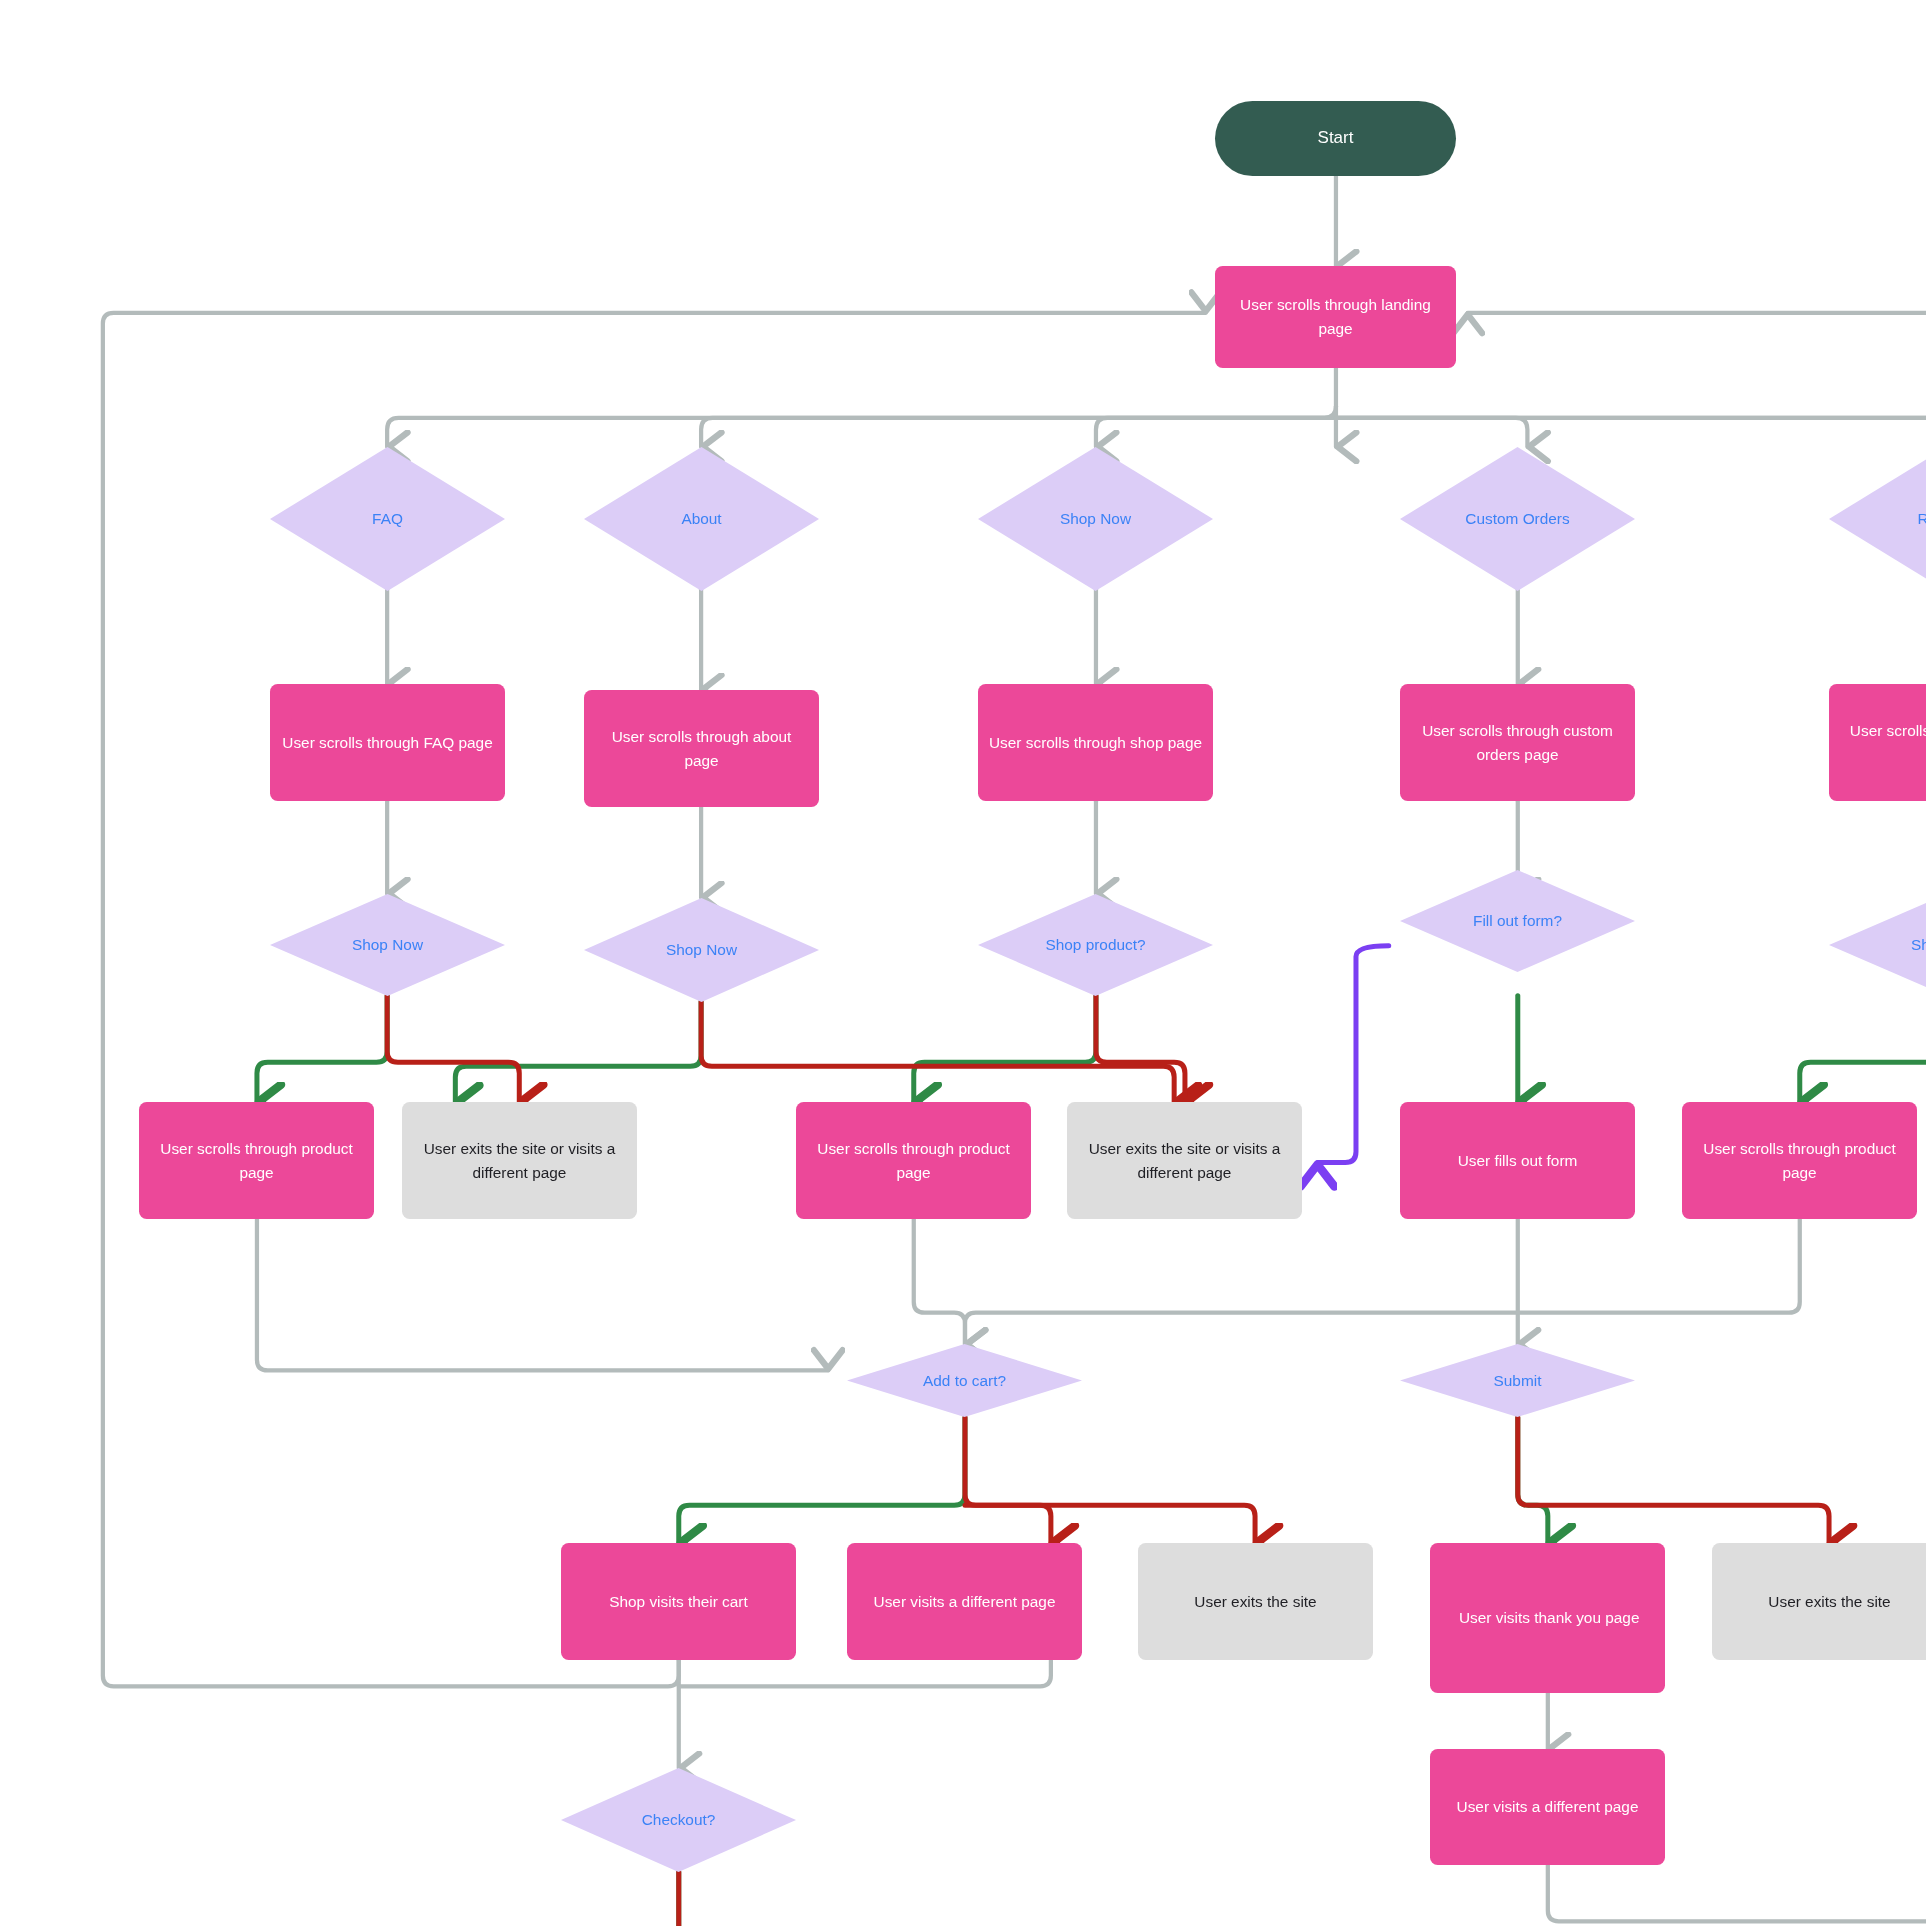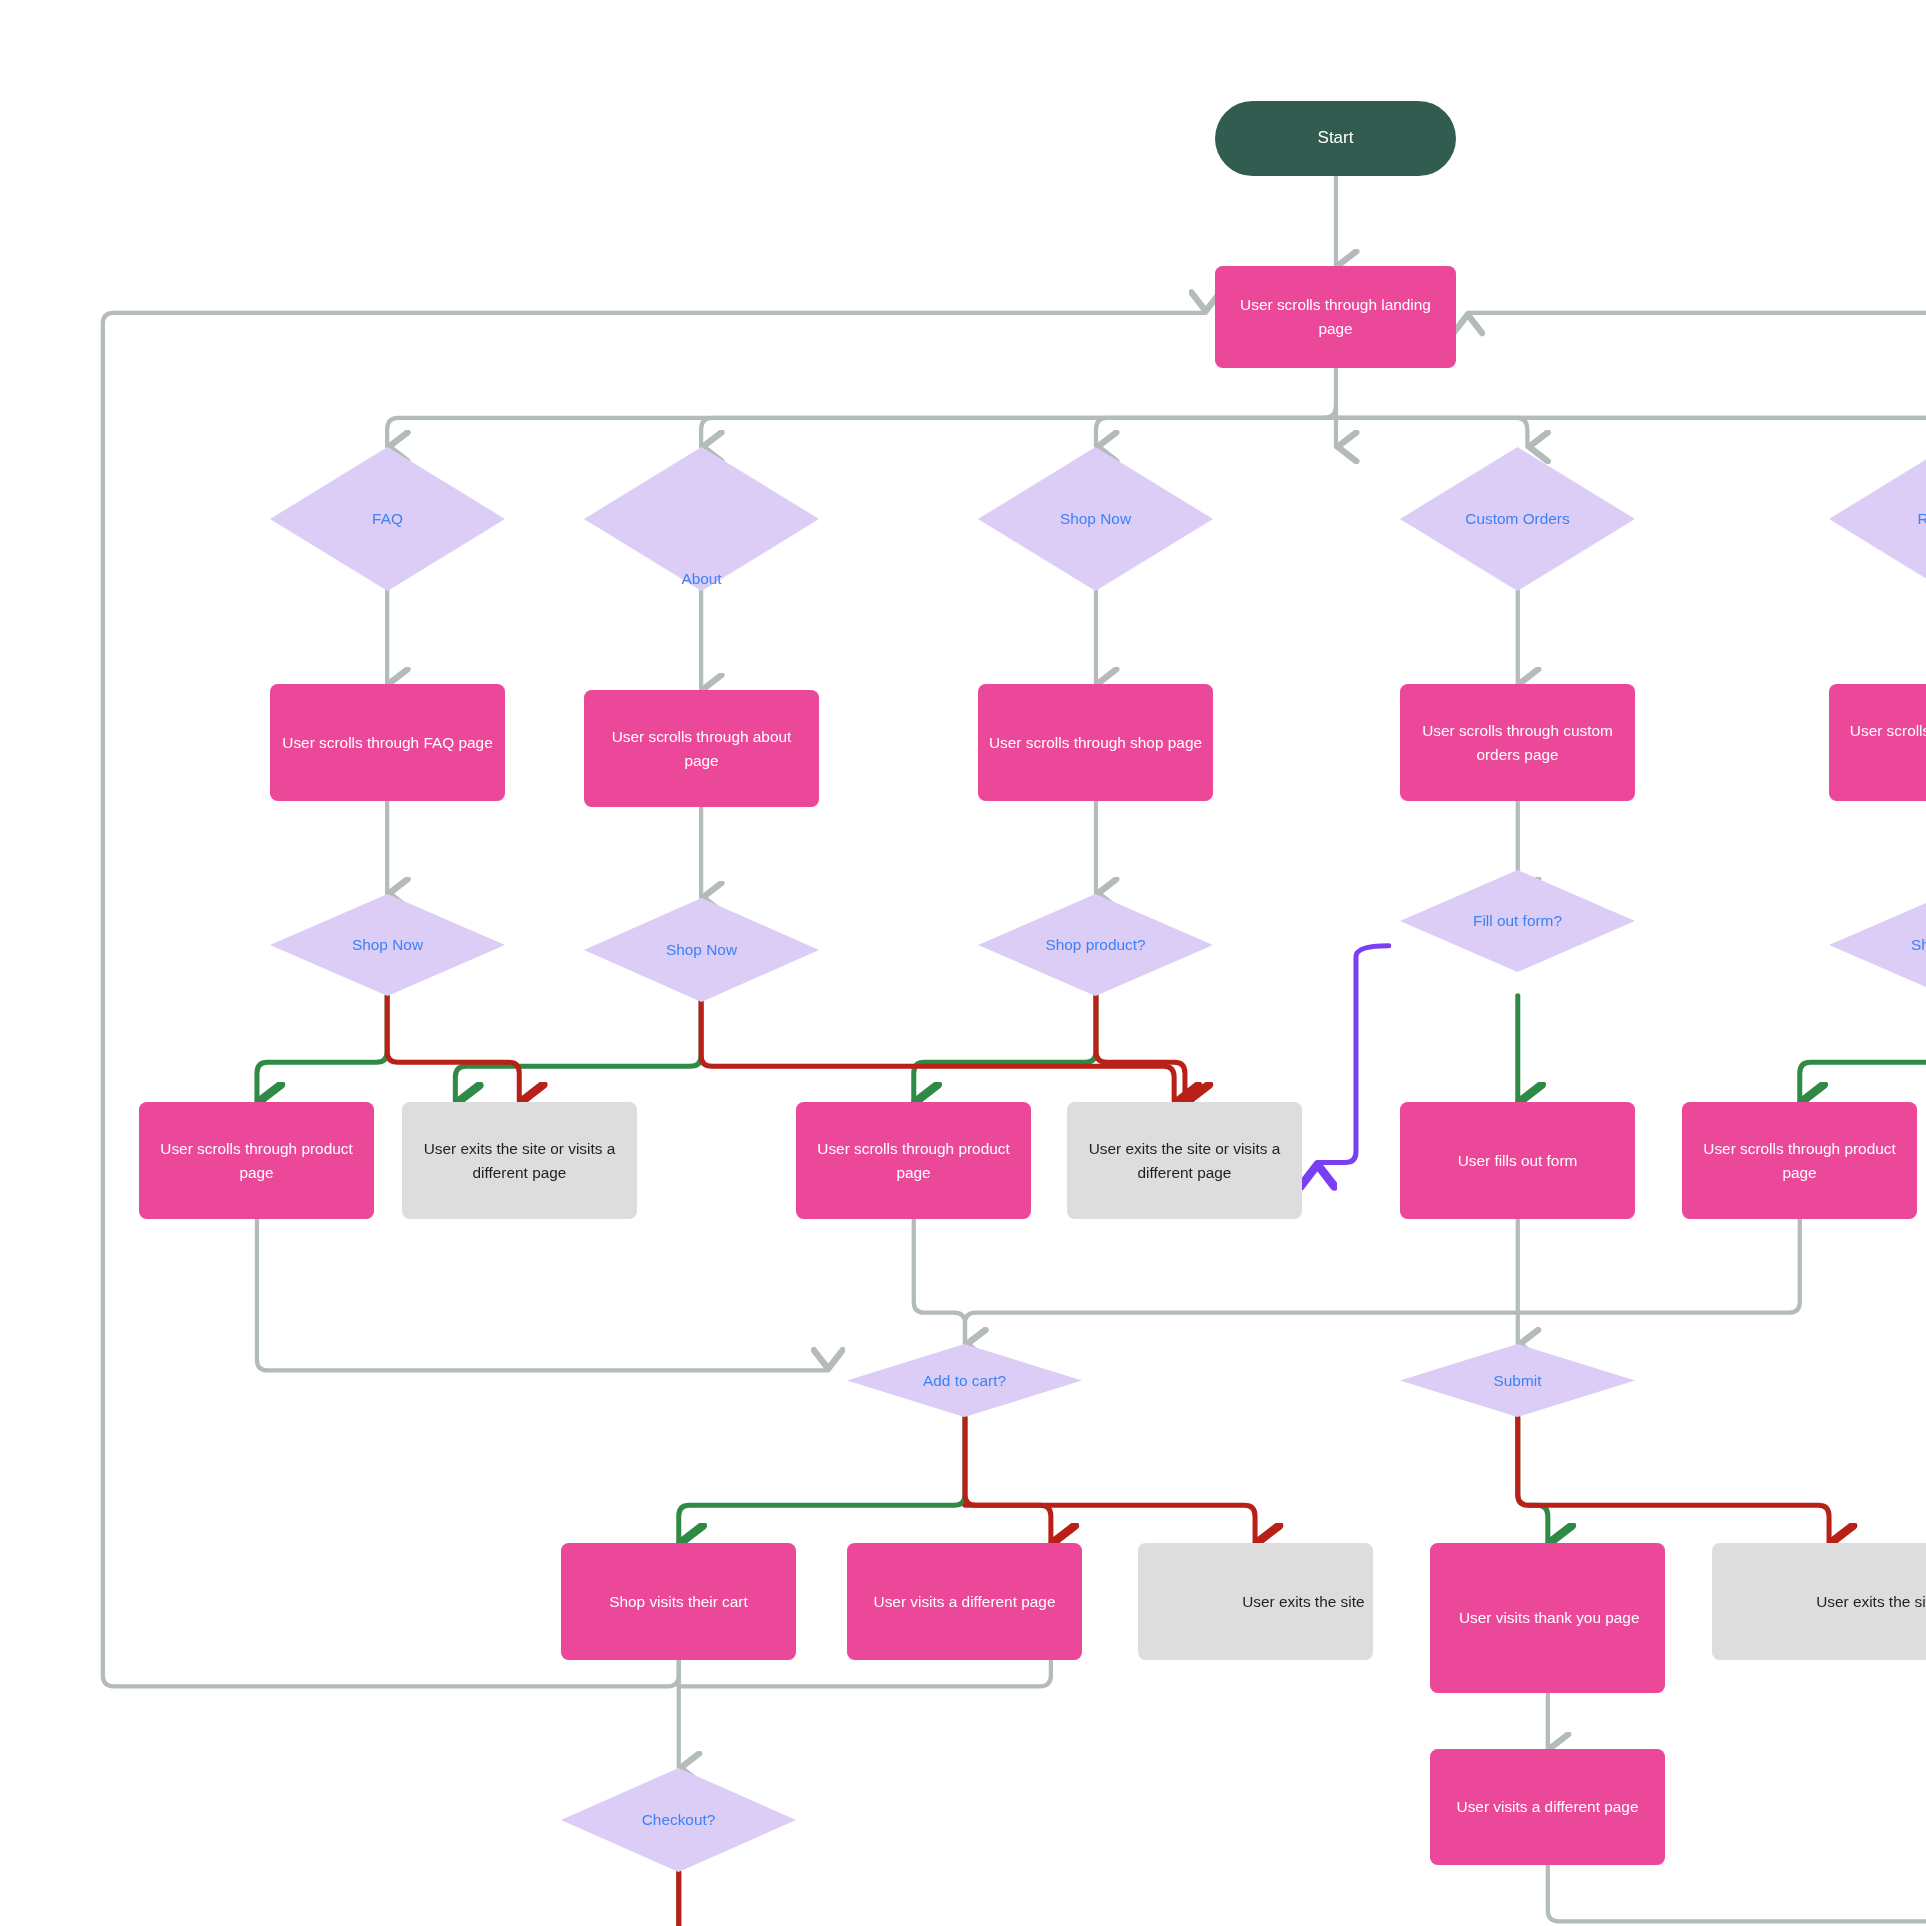--- a/index.html
+++ b/index.html
@@ -5,21 +5,21 @@
 <style>
   html,body{margin:0;padding:0;background:#ffffff;}
   body{font-family:"Liberation Sans", sans-serif;}
   #stage{position:relative;width:2826px;height:2543px;background:#ffffff;overflow:hidden;}
   #wires{position:absolute;left:0;top:0;width:2826px;height:2543px;pointer-events:none;}
 
   .node{position:absolute;box-sizing:border-box;display:flex;align-items:center;
         justify-content:center;text-align:center;line-height:1.55;}
   .proc{background:#ec4899;color:#ffffff;border-radius:7.7px;font-size:15.4px;padding:3.9px 8.5px;}
   .term{background:#335c51;color:#ffffff;border-radius:42px;font-size:17px;}
-  .exit{background:#dddddd;color:#1f1f24;border-radius:7.7px;font-size:15.4px;padding:3.9px 8.5px;justify-content:flex-end;}
+  .exit{background:#dddddd;color:#1f1f24;border-radius:7.7px;font-size:15.4px;padding:3.9px 8.5px;}
   .dia{color:#3b82f6;font-size:15.4px;background:transparent;}
   .dia .inner{position:absolute;left:0;top:0;width:100%;height:100%;
         background:#dccdf7;border-radius:6.2px;}
   .dia .lbl{position:relative;z-index:2;width:86%;}
   .dia.tall .inner{clip-path:polygon(50% 0,100% 50%,50% 100%,0 50%);}
   .dia.wide .inner{clip-path:polygon(50% 0,100% 50%,50% 100%,0 50%);}
 </style>
 </head>
 <body>
 
@@ -148,21 +148,21 @@
   </div>
 
   <div class="node proc" style="left:1215px;top:266px;width:241px;height:102px;">
     <span>User scrolls through landing page</span>
   </div>
 
   <div class="node dia tall" style="left:270px;top:447px;width:235px;height:144px;">
     <span class="inner"></span>
     <span class="lbl">FAQ</span>
   </div>
-  <div class="node dia tall" style="left:584px;top:447px;width:235px;height:144px;align-items:flex-end;">
+  <div class="node dia tall" style="left:584px;top:447px;width:235px;height:144px;">
     <span class="inner"></span>
     <span class="lbl">About</span>
   </div>
   <div class="node dia tall" style="left:978px;top:447px;width:235px;height:144px;">
     <span class="inner"></span>
     <span class="lbl">Shop Now</span>
   </div>
   <div class="node dia tall" style="left:1400px;top:447px;width:235px;height:144px;">
     <span class="inner"></span>
     <span class="lbl">Custom Orders</span>

